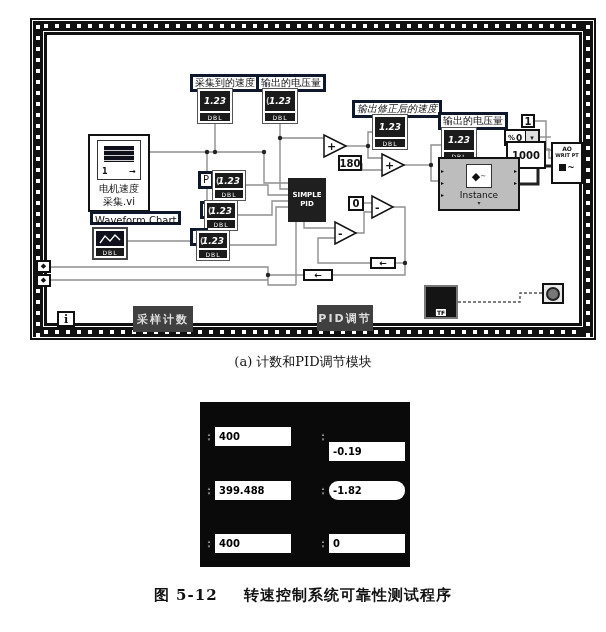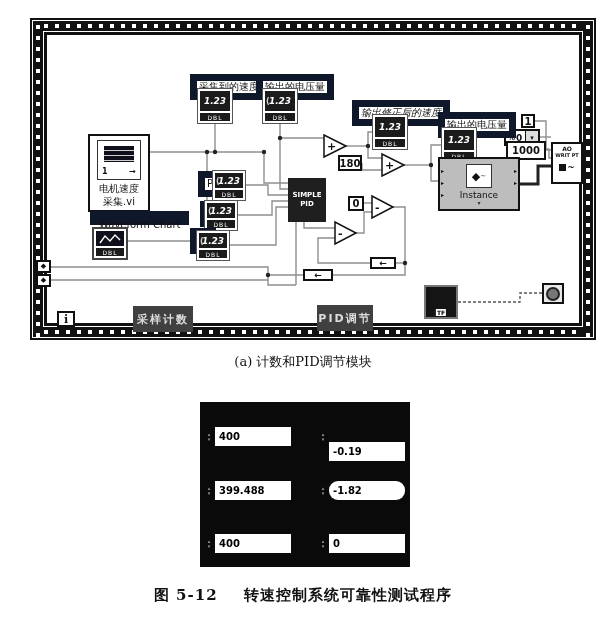--- a/index.html
+++ b/index.html
@@ -10,21 +10,21 @@
   .loop-outer{border:2px solid #111;background:#fff;}
   .band{position:absolute;background:#111;}
   .band-h{left:1px;right:1px;height:10px;border-top:3px solid #111;border-bottom:3px solid #111;
           background-image:repeating-linear-gradient(90deg,#fff 0 4px,#111 4px 11px);background-clip:content-box;box-sizing:border-box;}
   .band-v{top:1px;bottom:1px;width:10px;border-left:3px solid #111;border-right:3px solid #111;
           background-image:repeating-linear-gradient(0deg,#fff 0 4px,#111 4px 11px);background-clip:content-box;box-sizing:border-box;}
   .loop-inner{position:absolute;left:12px;right:12px;top:12px;bottom:12px;border:3px solid #111;background:#fff;}
   .tab{background:#404040;color:#ddd;font-size:11px;font-weight:bold;letter-spacing:2px;
        display:flex;align-items:center;justify-content:center;z-index:6;}
   
-  .lbl{background:#fff;border:7px solid #0f172a;font-size:10px;line-height:12px;padding:0 2px;
+  .lbl{background:#fff;border:3px solid #0f172a;font-size:10px;line-height:12px;padding:0 2px;
        white-space:nowrap;z-index:4;}
   .term{background:#fff;border:1px solid #555;padding:2px;z-index:4;}
   .chip{background:#1b1b1b;color:#fff;font-size:9px;font-weight:bold;font-style:italic;
         height:calc(100% - 10px);display:flex;align-items:center;justify-content:center;position:relative;}
   .ctl-spin{position:absolute;left:1px;top:50%;transform:translateY(-50%);font-size:8px;font-style:normal;color:#cfcfcf;}
   .dtype{background:#1b1b1b;color:#fff;font-size:6px;height:8px;margin-top:2px;
          display:flex;align-items:center;justify-content:center;letter-spacing:1px;}
   .const{background:#fff;border:2px solid #111;font-size:10px;font-weight:bold;
          display:flex;align-items:center;justify-content:center;z-index:4;}
   .sr{background:#fff;border:2px solid #111;display:flex;align-items:center;justify-content:center;
@@ -237,21 +237,21 @@
   <div class="abs const" style="left:521px;top:114px;width:14px;height:14px;">
     <span>1</span>
     </div>
   <div class="abs ring" style="left:504px;top:129px;width:36px;height:17px;">
     <span class="val">
         <span class="pfx">%</span>
       <span>0</span>
       </span>
     <span class="dd">▾</span>
   </div>
-  <div class="abs const" style="left:506px;top:141px;width:40px;height:19px;">
+  <div class="abs const" style="left:506px;top:141px;width:40px;height:28px;">
     <span>1000</span>
     </div>
 
   <div class="abs lbl" style="left:352px;top:100px;font-style:italic;"><span>输出修正后的速度</span></div>
   <div class="abs term" style="left:372px;top:114px;width:36px;height:36px;">
     <div class="chip">1.23</div>
     <div class="dtype">DBL</div>
   </div>
 
   <div class="abs lbl" style="left:438px;top:112px;"><span>输出的电压量</span></div>

